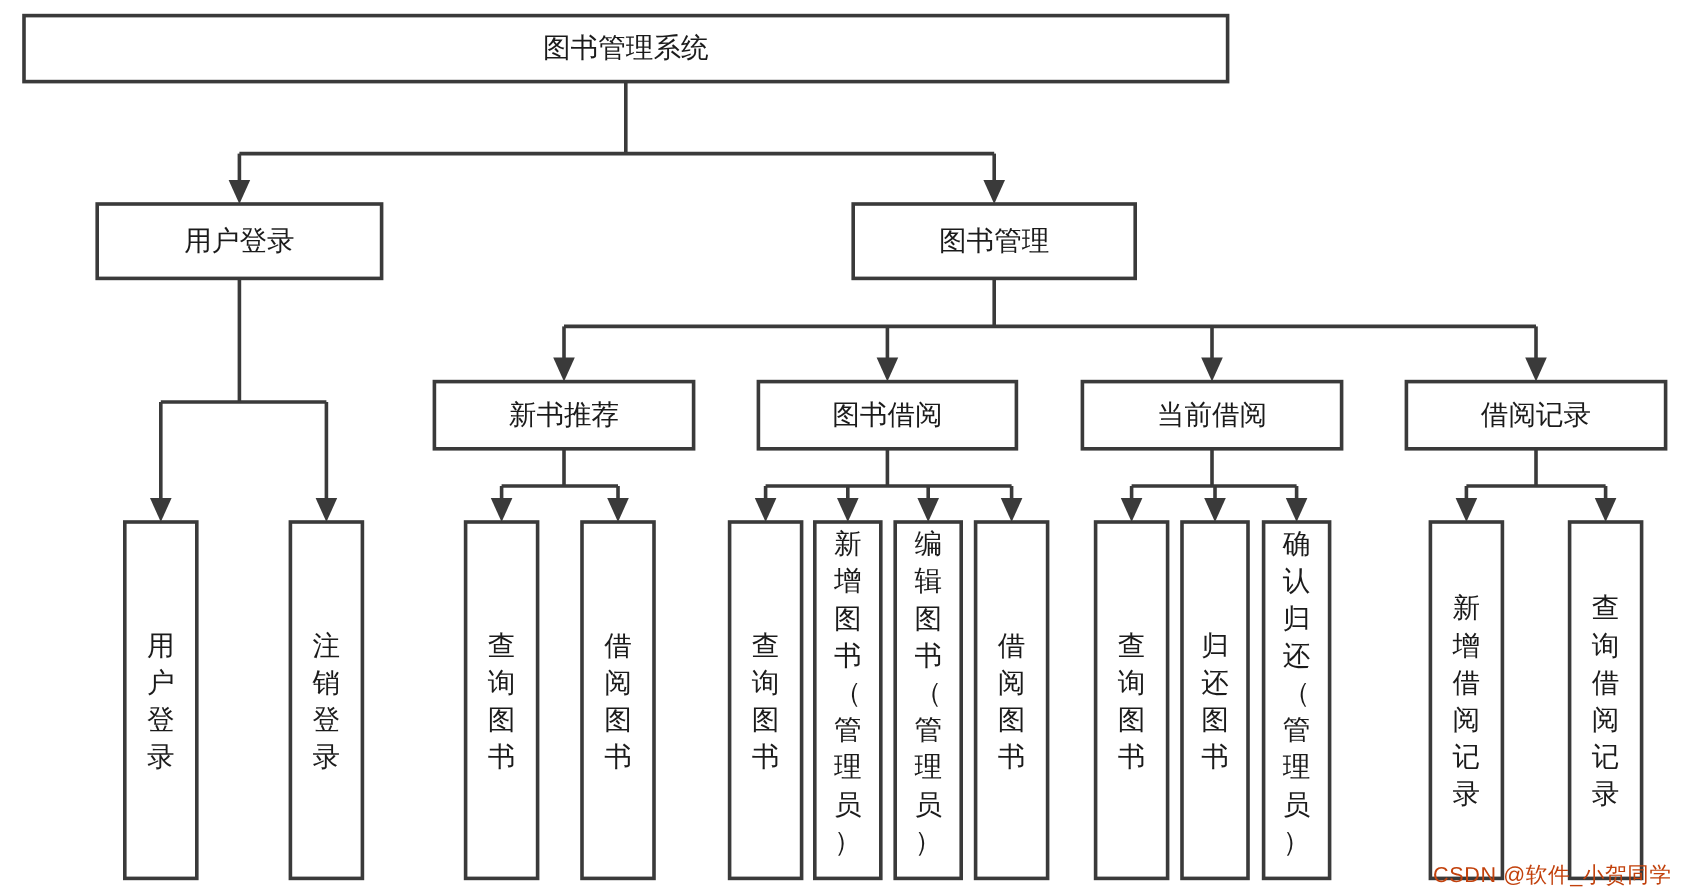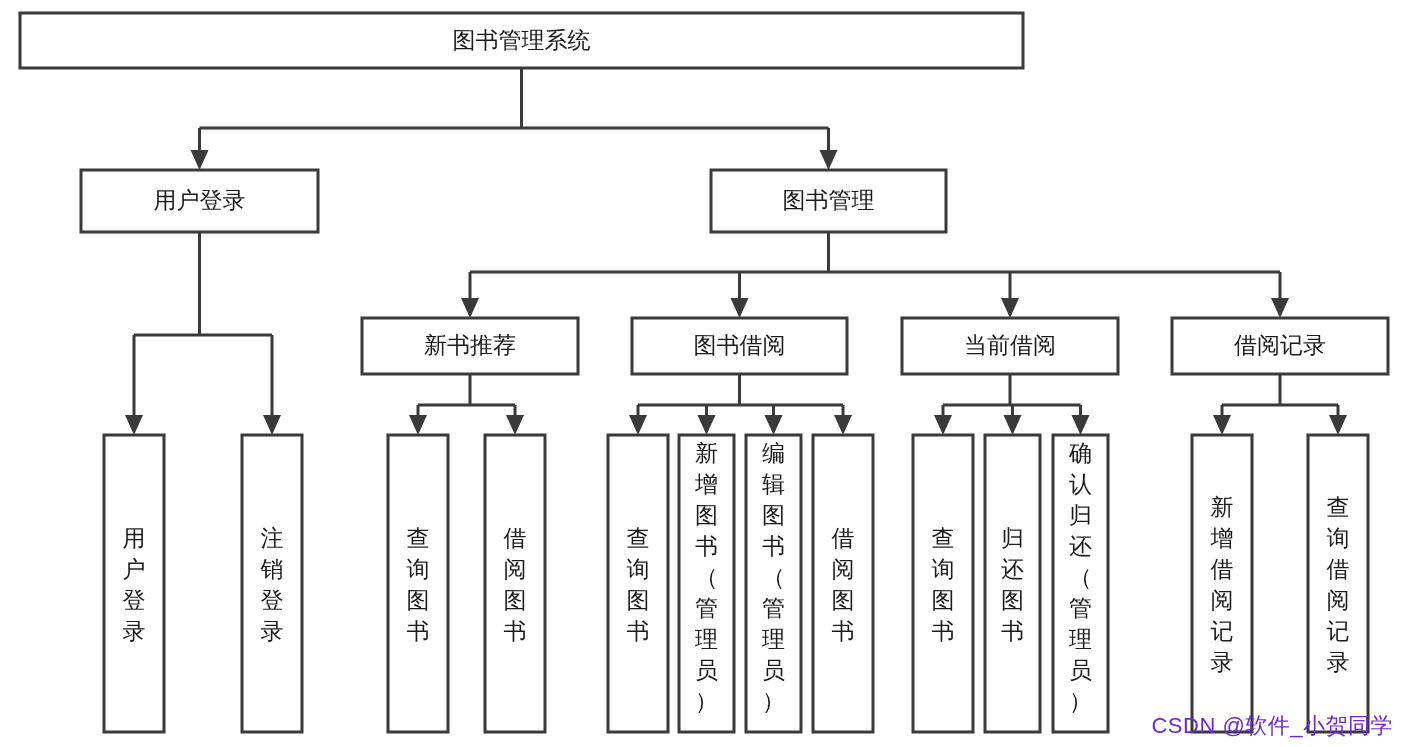--- a/index.html
+++ b/index.html
@@ -51,22 +51,22 @@
   }
   .arrow-head {
     fill: #3a3a3a;
     stroke: none;
   }
   .watermark {
     position: absolute;
     right: 12px;
     bottom: 6px;
     font-family: "Liberation Sans", sans-serif;
-    font-size: 22px;
-    color: #6d28d9;
+    font-size: 18px;
+    color: #c2410c;
     white-space: nowrap;
     letter-spacing: 0.5px;
     pointer-events: none;
   }
 </style>
 </head>
 <body>
 
 <div id="diagram-root">
   <svg class="diagram" viewBox="0 0 1405 747" xmlns="http://www.w3.org/2000/svg">

